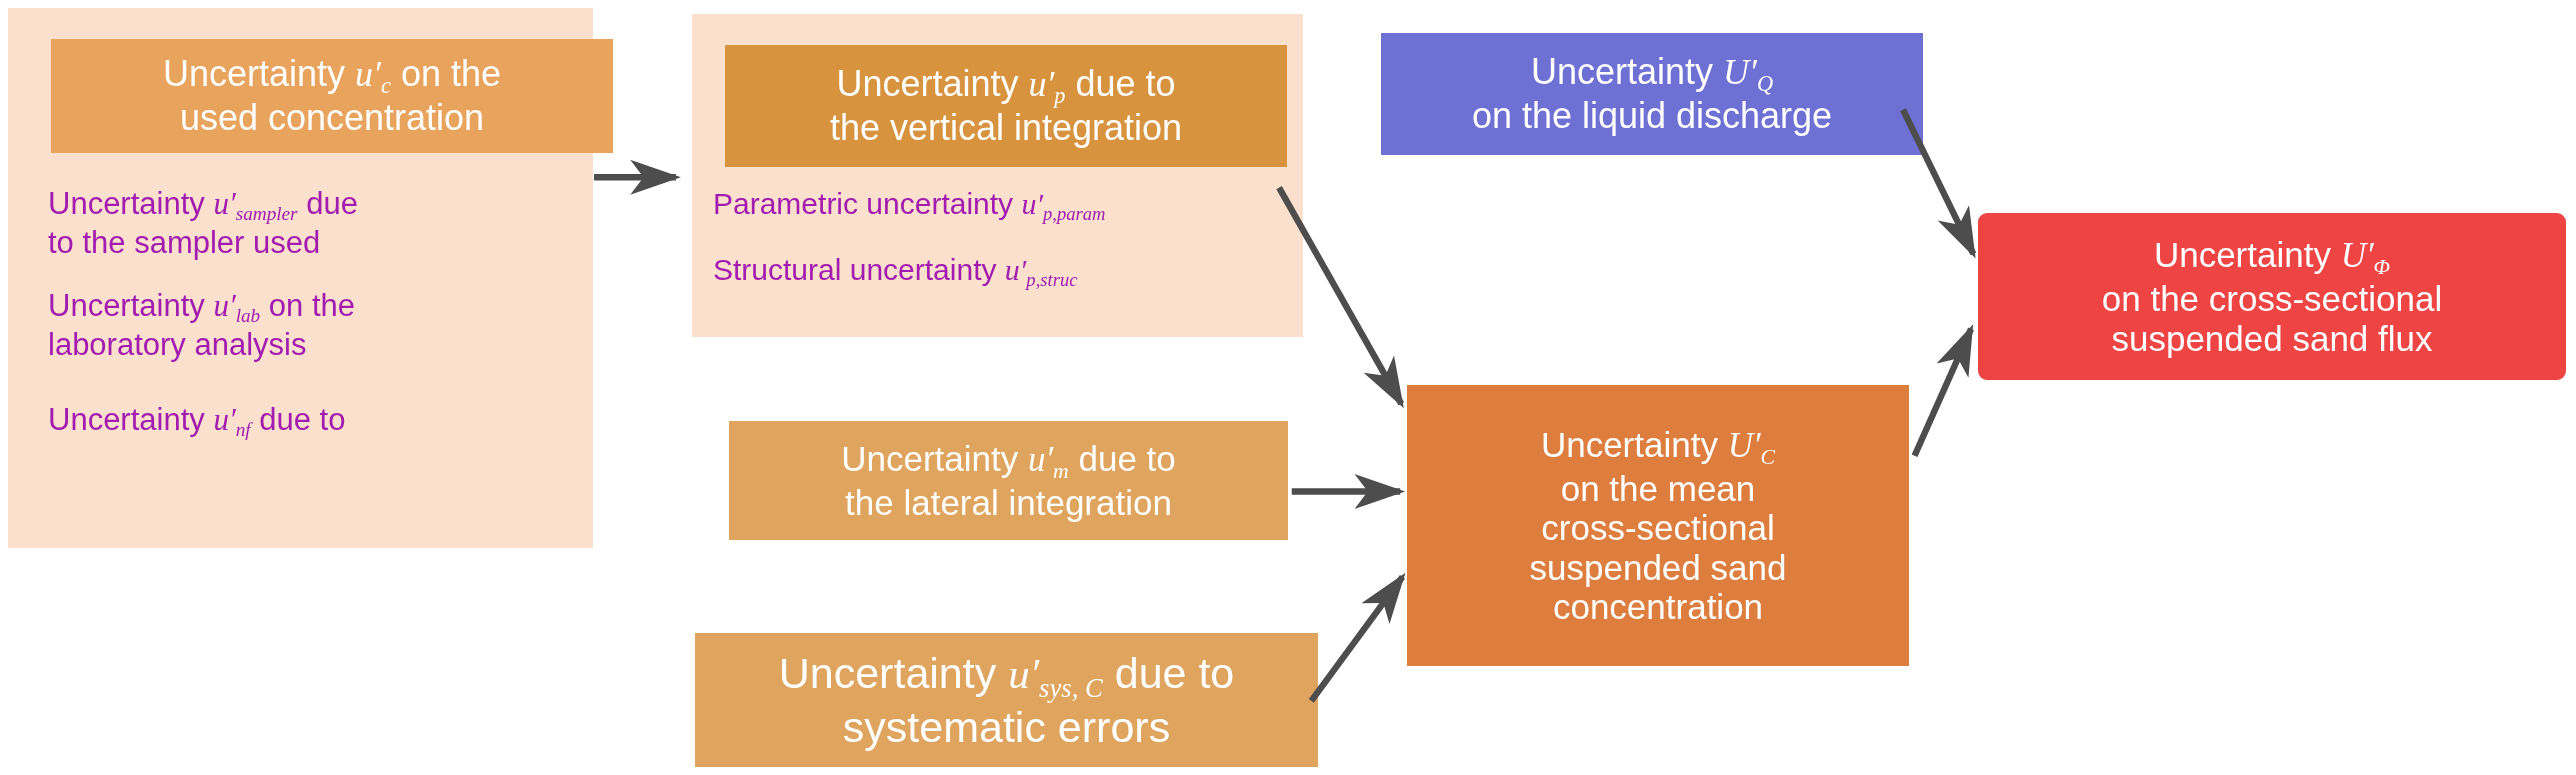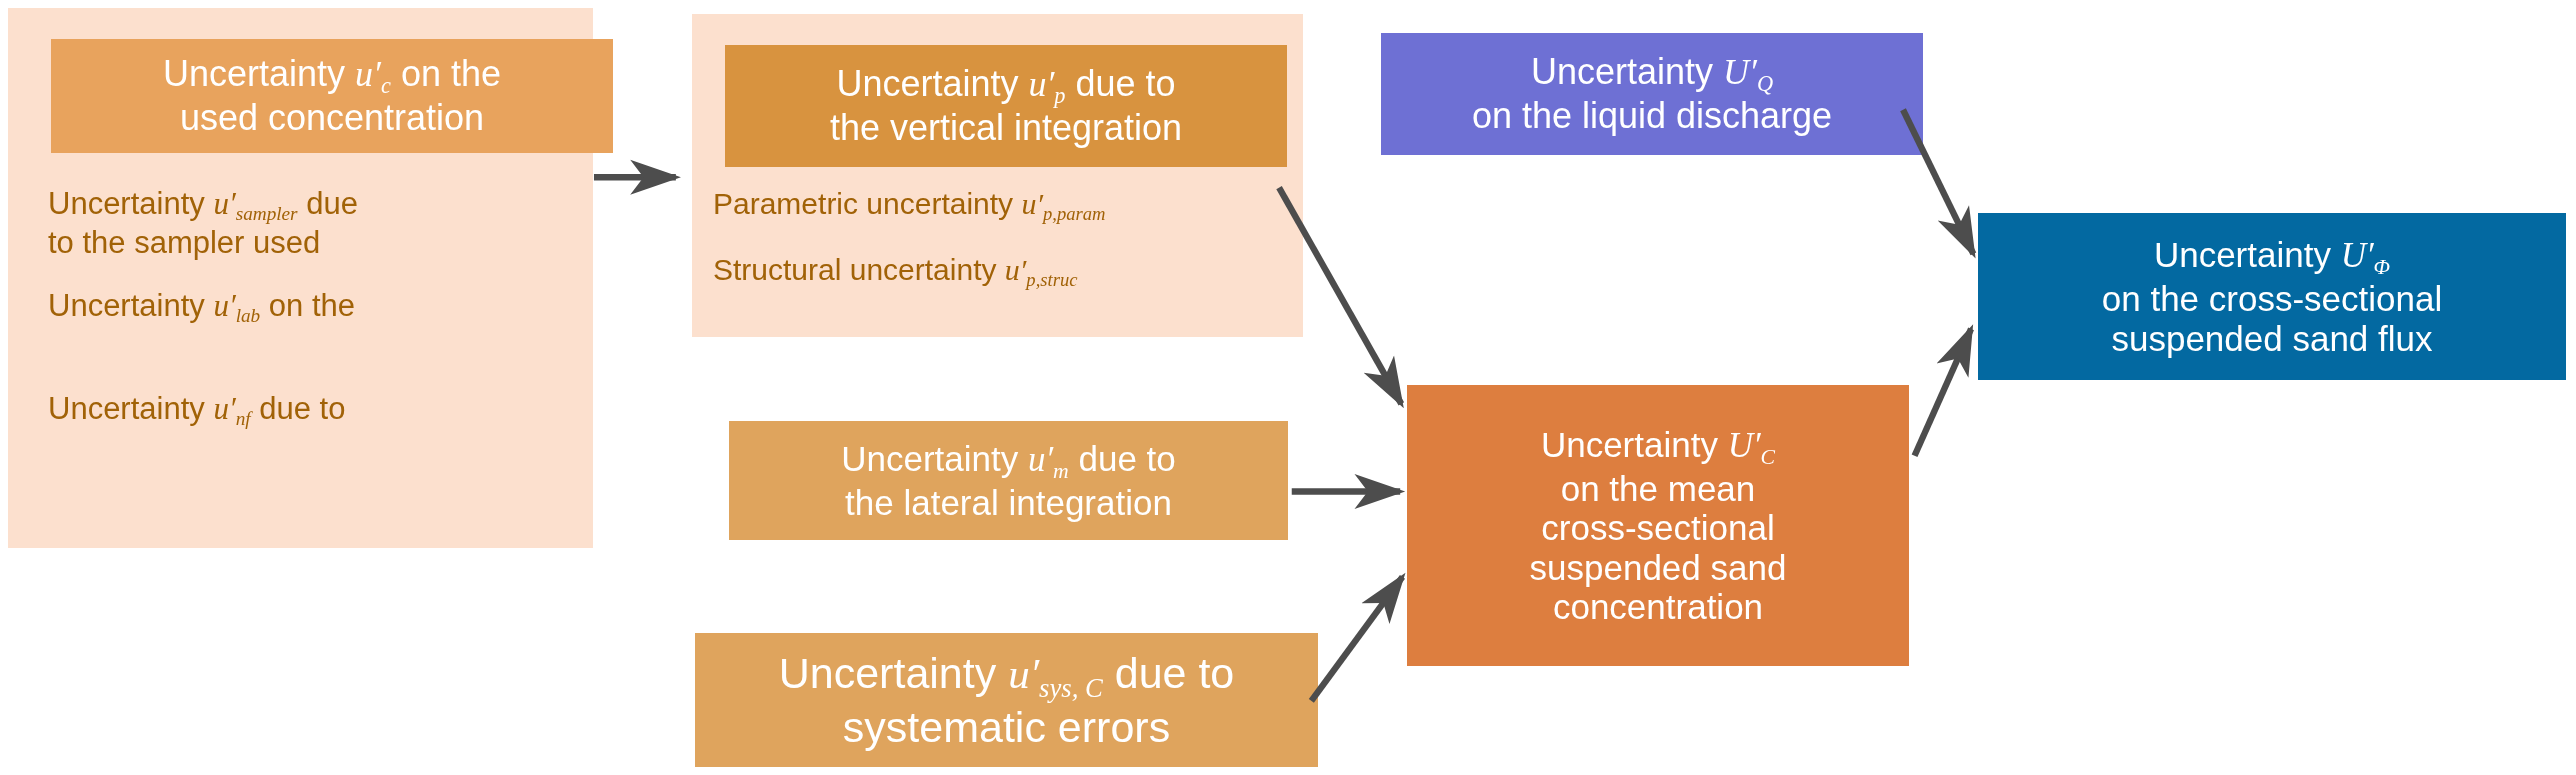--- a/index.html
+++ b/index.html
@@ -13,23 +13,23 @@
 
   
   .hdr{position:absolute;display:flex;align-items:center;justify-content:center;
        text-align:center;color:#ffffff;line-height:1.12;}
 
   .hdr-c{background:#e8a35d;}
   .hdr-p{background:#d8933f;}
   .box-purple{background:#6e70d4;}
   .box-mid{background:#dd7e3f;}
   .box-tan{background:#dfa45d;}
-  .box-brown{background:#0369a1;}
+  .box-brown{background:#ef4444;border-radius:9px;}
 
-  .subtext{position:absolute;color:#a16207;line-height:1.16;}
+  .subtext{position:absolute;color:#a21caf;line-height:1.16;}
 
   .v{font-family:"Liberation Serif",serif;font-style:italic;}
   .sub{font-size:0.62em;vertical-align:-0.32em;font-family:"Liberation Serif",serif;font-style:italic;}
   .prime{font-family:"Liberation Serif",serif;font-style:italic;}
 
   svg.arrows{position:absolute;left:0;top:0;width:2576px;height:776px;pointer-events:none;}
 </style>
 </head>
 <body>
 
@@ -44,23 +44,24 @@
     </div>
   </div>
 
   <div class="subtext" style="left:48px;top:186px;width:536px;font-size:31px;">
     <span>Uncertainty </span><span class="v">u</span><span class="prime">′</span><span class="sub">sampler</span><span> due</span><br>
     <span>to the sampler used</span>
   </div>
 
   <div class="subtext" style="left:48px;top:288px;width:536px;font-size:31px;">
     <span>Uncertainty </span><span class="v">u</span><span class="prime">′</span><span class="sub">lab</span><span> on the</span><br>
+    <span>laboratory analysis</span>
   </div>
 
-  <div class="subtext" style="left:48px;top:391px;width:536px;font-size:31px;">
+  <div class="subtext" style="left:48px;top:402px;width:536px;font-size:31px;">
     <span>Uncertainty </span><span class="v">u</span><span class="prime">′</span><span class="sub">nf</span><span> due to</span><br>
   </div>
 
   <div class="panel group-panel" style="left:692px;top:14px;width:611px;height:323px;"></div>
 
   <div class="hdr hdr-p" style="left:725px;top:45px;width:562px;height:122px;font-size:36px;">
     <div>
       <span>Uncertainty </span><span class="v">u</span><span class="prime">′</span><span class="sub">p</span><span> due to</span><br>
       <span>the vertical integration</span>
     </div>

